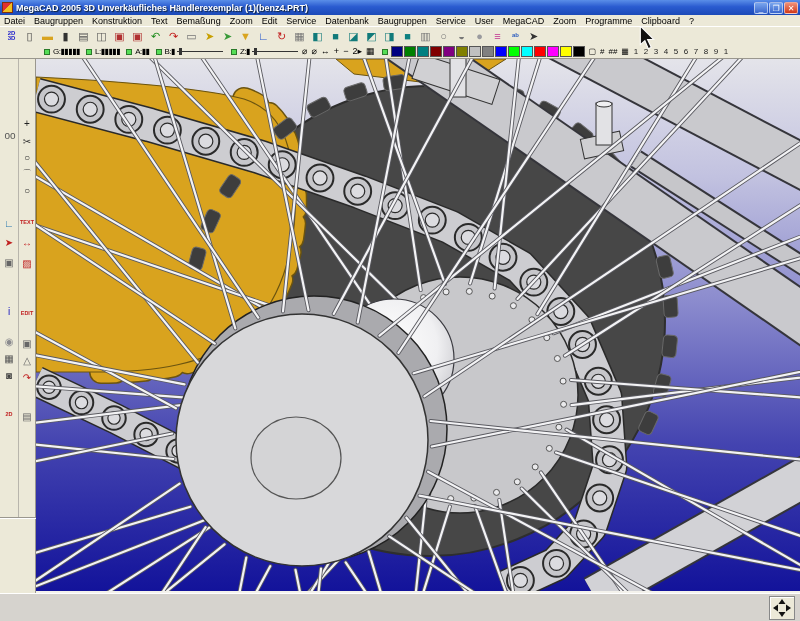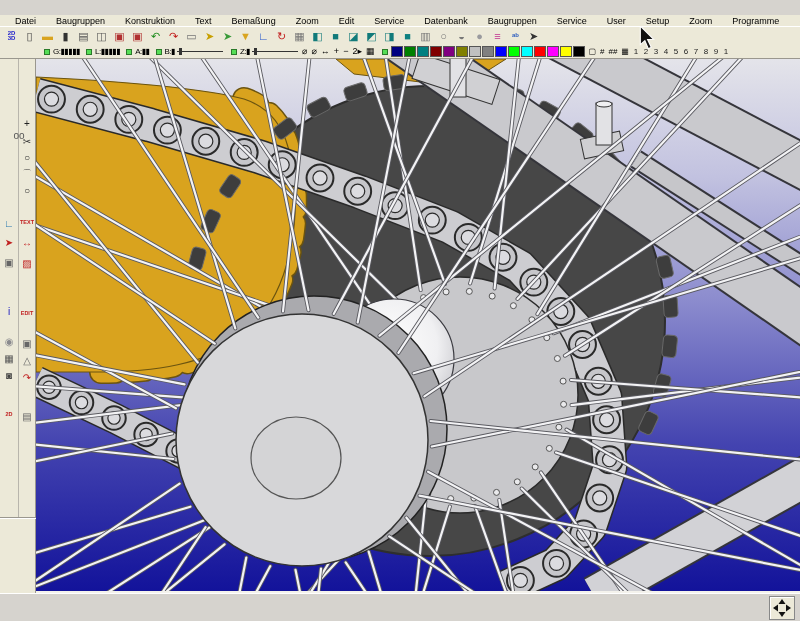--- a/index.html
+++ b/index.html
@@ -12,21 +12,21 @@
   .app-icon{width:11px;height:11px;margin-right:3px;border:1px solid #803010;
     background:linear-gradient(135deg,#e03030 48%,#f0c020 48%);}
   .title-text{color:#fff;font-weight:bold;font-size:9px;white-space:nowrap;text-shadow:1px 1px 1px #123;}
   .win-btns{margin-left:auto;display:flex;gap:1px;}
   .win-btn{width:14px;height:12px;font-size:8px;line-height:11px;text-align:center;color:#fff;
     background:linear-gradient(#7aa6ee,#3a66cc);border:1px solid #fff8;border-radius:2px;}
   .win-btn.close{background:linear-gradient(#f09078,#d03818);}
   
   .menubar{position:absolute;left:0;top:15px;width:800px;height:12px;background:#ece9d8;
     display:flex;align-items:center;gap:9px;padding-left:4px;border-bottom:1px solid #fff;}
-  .menu-item{white-space:nowrap;cursor:default;margin-left:11px;}
+  .menu-item{white-space:nowrap;cursor:default;}
   
   .toolbar1{position:absolute;left:0;top:27px;width:800px;height:18px;background:#ece9d8;
     display:flex;align-items:center;gap:1px;padding-left:3px;}
   .tbtn{width:17px;height:16px;display:flex;align-items:center;justify-content:center;
     font-size:11px;line-height:1;border:1px solid transparent;}
   .tbtn .st{font-size:6px;font-weight:bold;line-height:0.9;text-align:center;white-space:pre;}
   
   .toolbar2{position:absolute;left:0;top:45px;width:800px;height:14px;background:#ece9d8;
     display:flex;align-items:center;font-size:8px;border-bottom:1px solid #9a978e;}
   .led{width:6px;height:6px;background:#55dd55;border:1px solid #2a7a2a;margin:0 3px 0 6px;flex:0 0 auto;}
@@ -53,35 +53,44 @@
   .pan-btn{position:absolute;right:5px;top:2px;width:26px;height:24px;background:#ece9d8;
     border:1px solid #888;box-shadow:1px 1px 0 #fff inset;display:flex;align-items:center;justify-content:center;}
   
   .cursor{position:absolute;left:638px;top:26px;z-index:60;pointer-events:none;}
 </style>
 </head>
 <body>
 
 <div class="window">
 
+  <div class="titlebar">
+    <div class="app-icon"></div>
+    <div class="title-text">MegaCAD 2005 3D Unverkäufliches Händlerexemplar (1)(benz4.PRT)</div>
+    <div class="win-btns">
+        <div class="win-btn">_</div>
+        <div class="win-btn">❐</div>
+        <div class="win-btn close">✕</div>
+      </div>
+  </div>
 
   <div class="menubar">
       <span class="menu-item">Datei</span>
       <span class="menu-item">Baugruppen</span>
       <span class="menu-item">Konstruktion</span>
       <span class="menu-item">Text</span>
       <span class="menu-item">Bemaßung</span>
       <span class="menu-item">Zoom</span>
       <span class="menu-item">Edit</span>
       <span class="menu-item">Service</span>
       <span class="menu-item">Datenbank</span>
       <span class="menu-item">Baugruppen</span>
       <span class="menu-item">Service</span>
       <span class="menu-item">User</span>
-      <span class="menu-item">Setup</span>
+      <span class="menu-item">MegaCAD</span>
       <span class="menu-item">Zoom</span>
       <span class="menu-item">Programme</span>
       <span class="menu-item">Clipboard</span>
       <span class="menu-item">?</span>
     </div>
 
   <div class="toolbar1">
       <div class="tbtn">
         <span class="st" style="color: rgb(34, 34, 204);">2D
 3D</span>
@@ -224,21 +233,21 @@
       <span class="vnum">6</span>
       <span class="vnum">7</span>
       <span class="vnum">8</span>
       <span class="vnum">9</span>
       <span class="vnum">1</span>
     </div>
 
   <div class="sidebar">
     <div class="vdiv"></div>
     <div class="hdiv"></div>
-  <div class="sico" style="left: 11px; top: 70px;">
+  <div class="sico" style="left: 2px; top: 70px;">
         <span style="color: rgb(85, 85, 85);">oo</span>
       </div>
       <div class="sico" style="left: 1px; top: 158px;">
         <span style="color: rgb(42, 122, 176);">∟</span>
       </div>
       <div class="sico" style="left: 1px; top: 177px;">
         <span style="color: rgb(192, 32, 32);">➤</span>
       </div>
       <div class="sico" style="left: 1px; top: 197px;">
         <span style="color: rgb(102, 102, 102);">▣</span>

